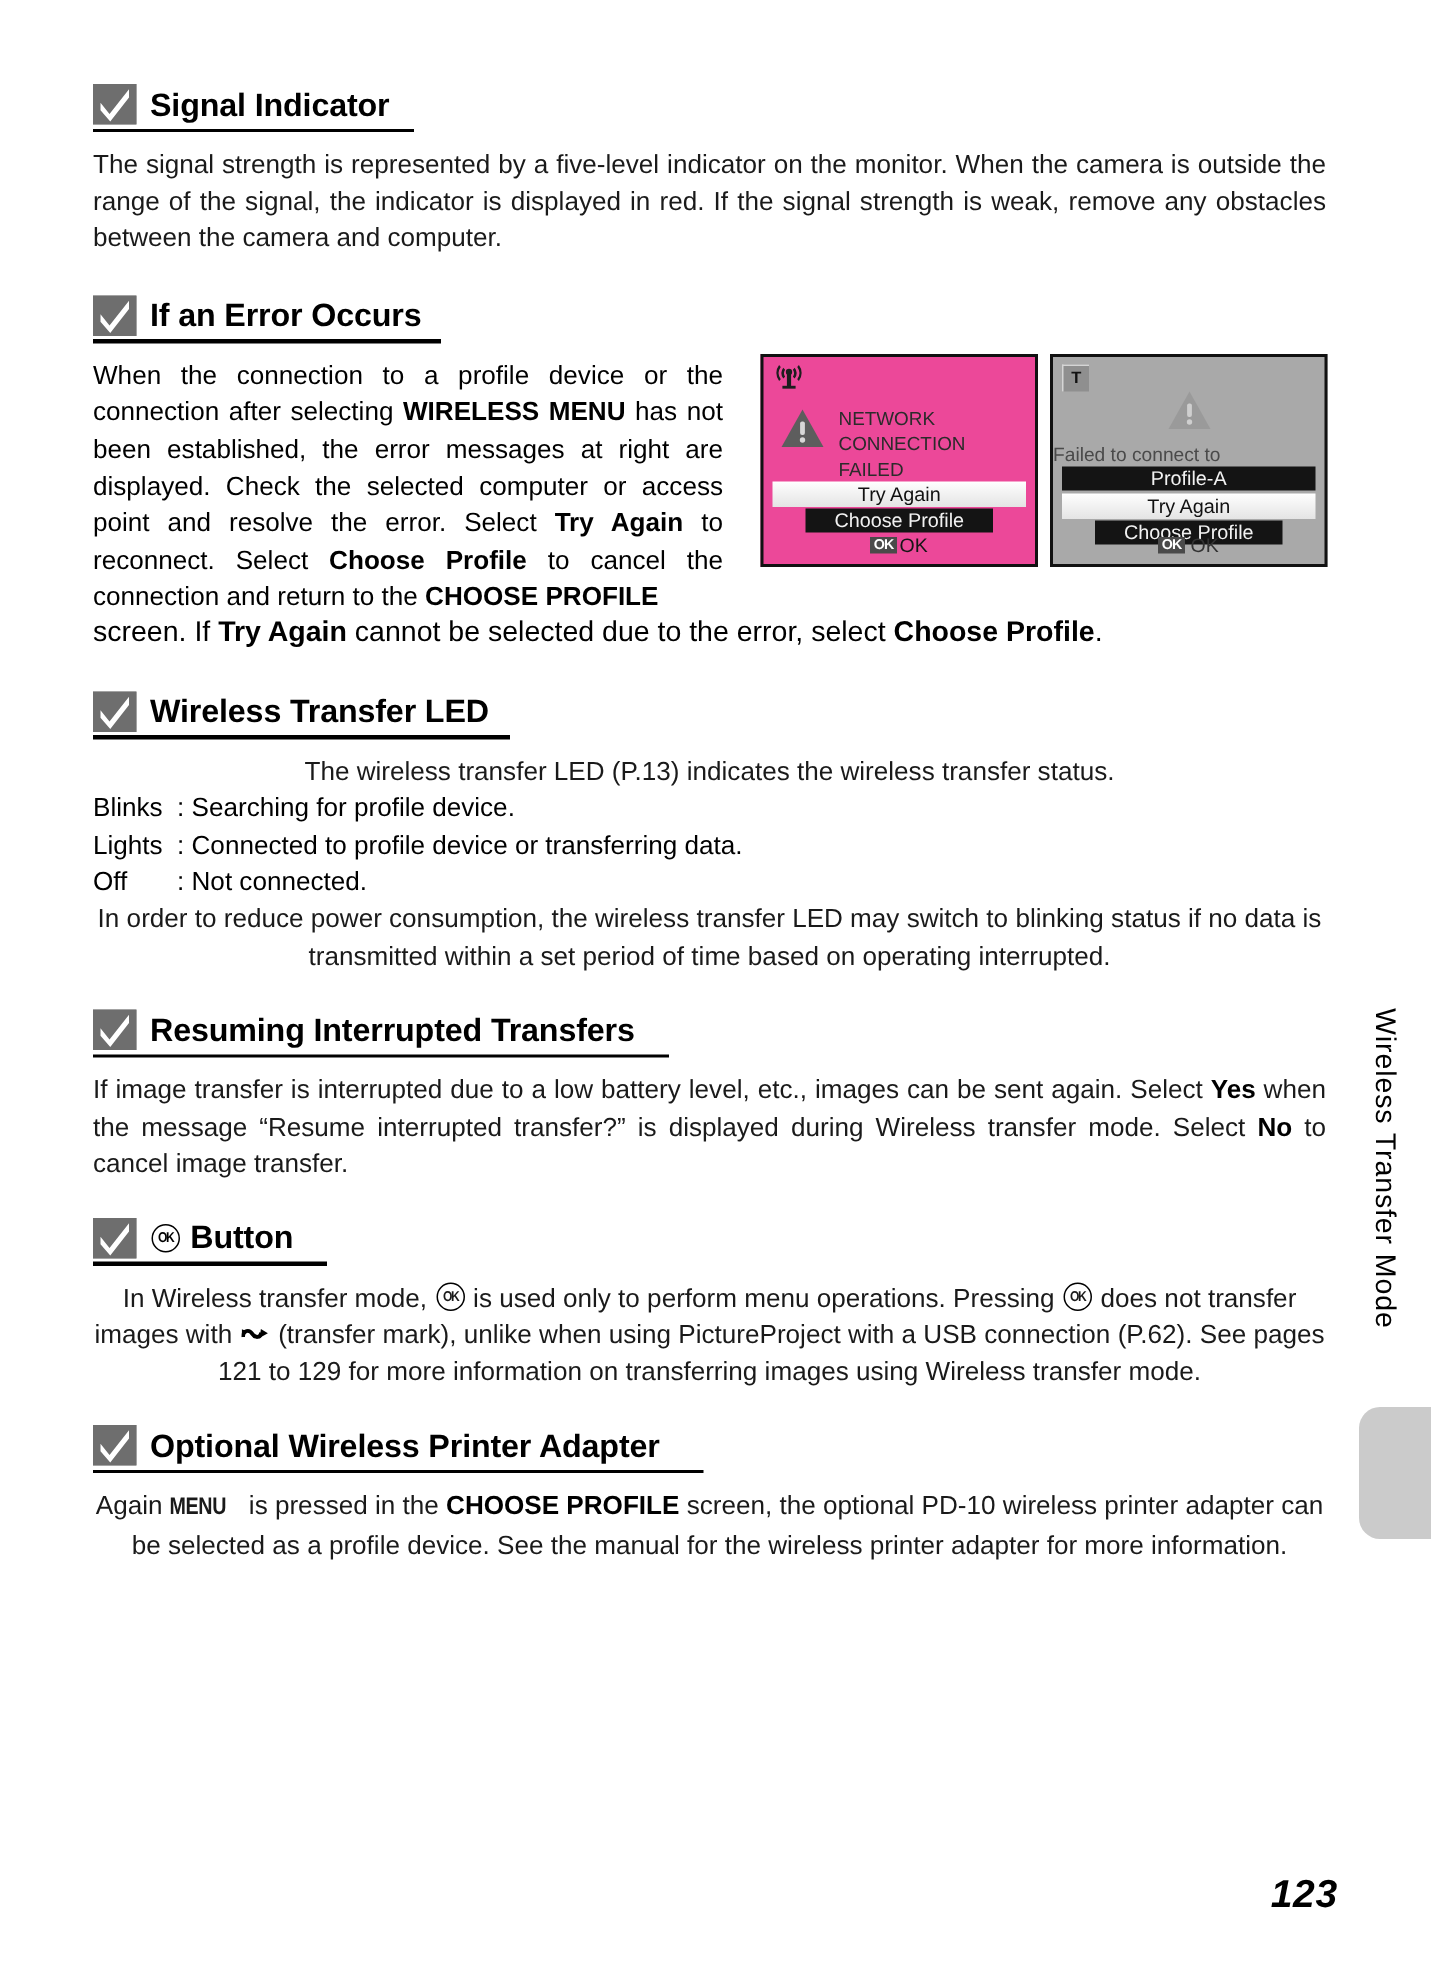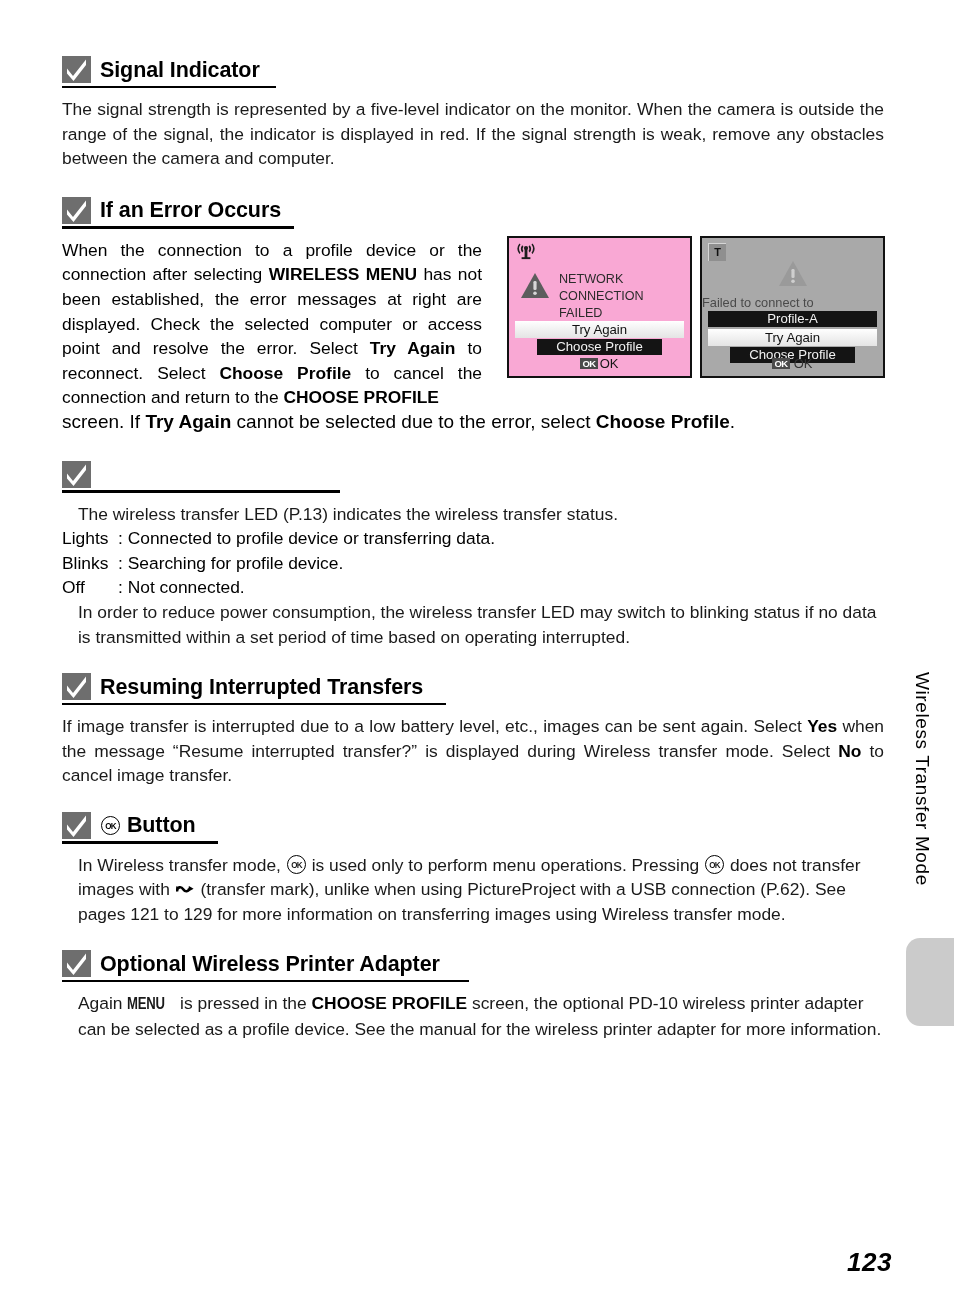--- a/index.html
+++ b/index.html
@@ -104,21 +104,21 @@
   .h-opt   .rule { width: 407px; }
 
   
   .body-text {
     font-size: 17.4px;
     line-height: 24.6px;
     text-align: justify;
     color: #1a1a1a;
     margin: 9px 0 0 0;
   }
-  .body-text.nojust { text-align: left; margin-left: 16px; }
+  .body-text.nojust { text-align: center; }
   .body-text b { font-weight: bold; color: #000; }
 
   .tight { line-height: 24.4px; }
 
   
   .err-wrap {
     position: relative;
     margin-top: 9px;
   }
   .err-text {
@@ -147,21 +147,21 @@
   
   .lcd {
     width: 185px;
     height: 142px;
     border: 2.5px solid #111;
     box-sizing: border-box;
     position: relative;
     font-size: 12.8px;
     overflow: hidden;
   }
-  .lcd-a { background: #f9a8d4; }
+  .lcd-a { background: #ec4899; }
   .lcd-b { background: #a9a9a9; }
 
   .lcd-inner { position: absolute; inset: 0; }
 
   .antenna-icon {
     position: absolute;
     left: 7px;
     top: 5px;
     width: 20px;
     height: 18px;
@@ -455,34 +455,35 @@
 
     <div class="sec">
       <div class="sec-head h-led">
         <div class="head-row">
           <span class="check-icon">
             <svg width="29" height="27" viewBox="0 0 29 27">
               <rect x="0" y="0" width="29" height="27" fill="#6e6e6e"></rect>
               <path d="M5 12.5 L11 20 L24 3.5 L24 9 L11.5 25 L5 17.5 Z" fill="#ffffff"></path>
             </svg>
           </span>
+          <span class="head-text">Wireless Transfer LED</span>
         </div>
         <span class="rule"></span>
       </div>
 
       <p class="body-text nojust">The wireless transfer LED (P.13) indicates the wireless transfer status.</p>
 
       <div class="led-list">
+        <div class="led-line">
+          <span class="led-key">Blinks</span>
+          <span class="led-val"><span>:</span> <span>Searching for profile device.</span></span>
+        </div>
         <div class="led-line">
           <span class="led-key">Lights</span>
           <span class="led-val"><span>:</span> <span>Connected to profile device or transferring data.</span></span>
-        </div>
-        <div class="led-line">
-          <span class="led-key">Blinks</span>
-          <span class="led-val"><span>:</span> <span>Searching for profile device.</span></span>
         </div>
         <div class="led-line">
           <span class="led-key">Off</span>
           <span class="led-val"><span>:</span> <span>Not connected.</span></span>
         </div>
       </div>
 
       <p class="body-text nojust" style="margin-top:0">In order to reduce power consumption, the wireless transfer LED may switch to blinking status if no data is transmitted within a set period of time based on operating interrupted.</p>
     </div>
 

